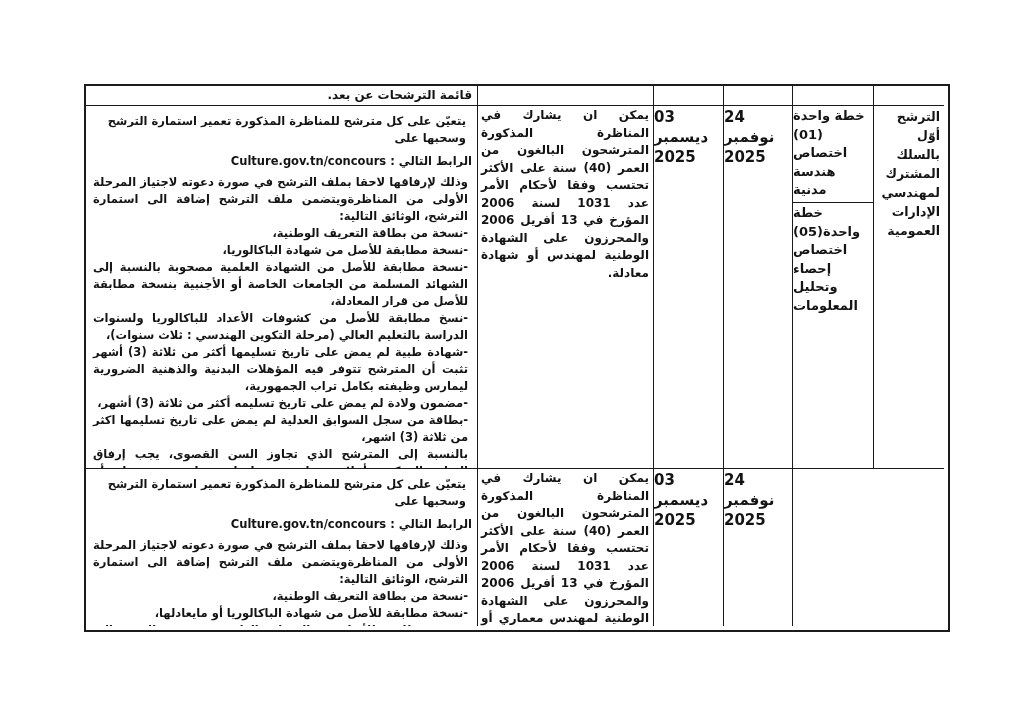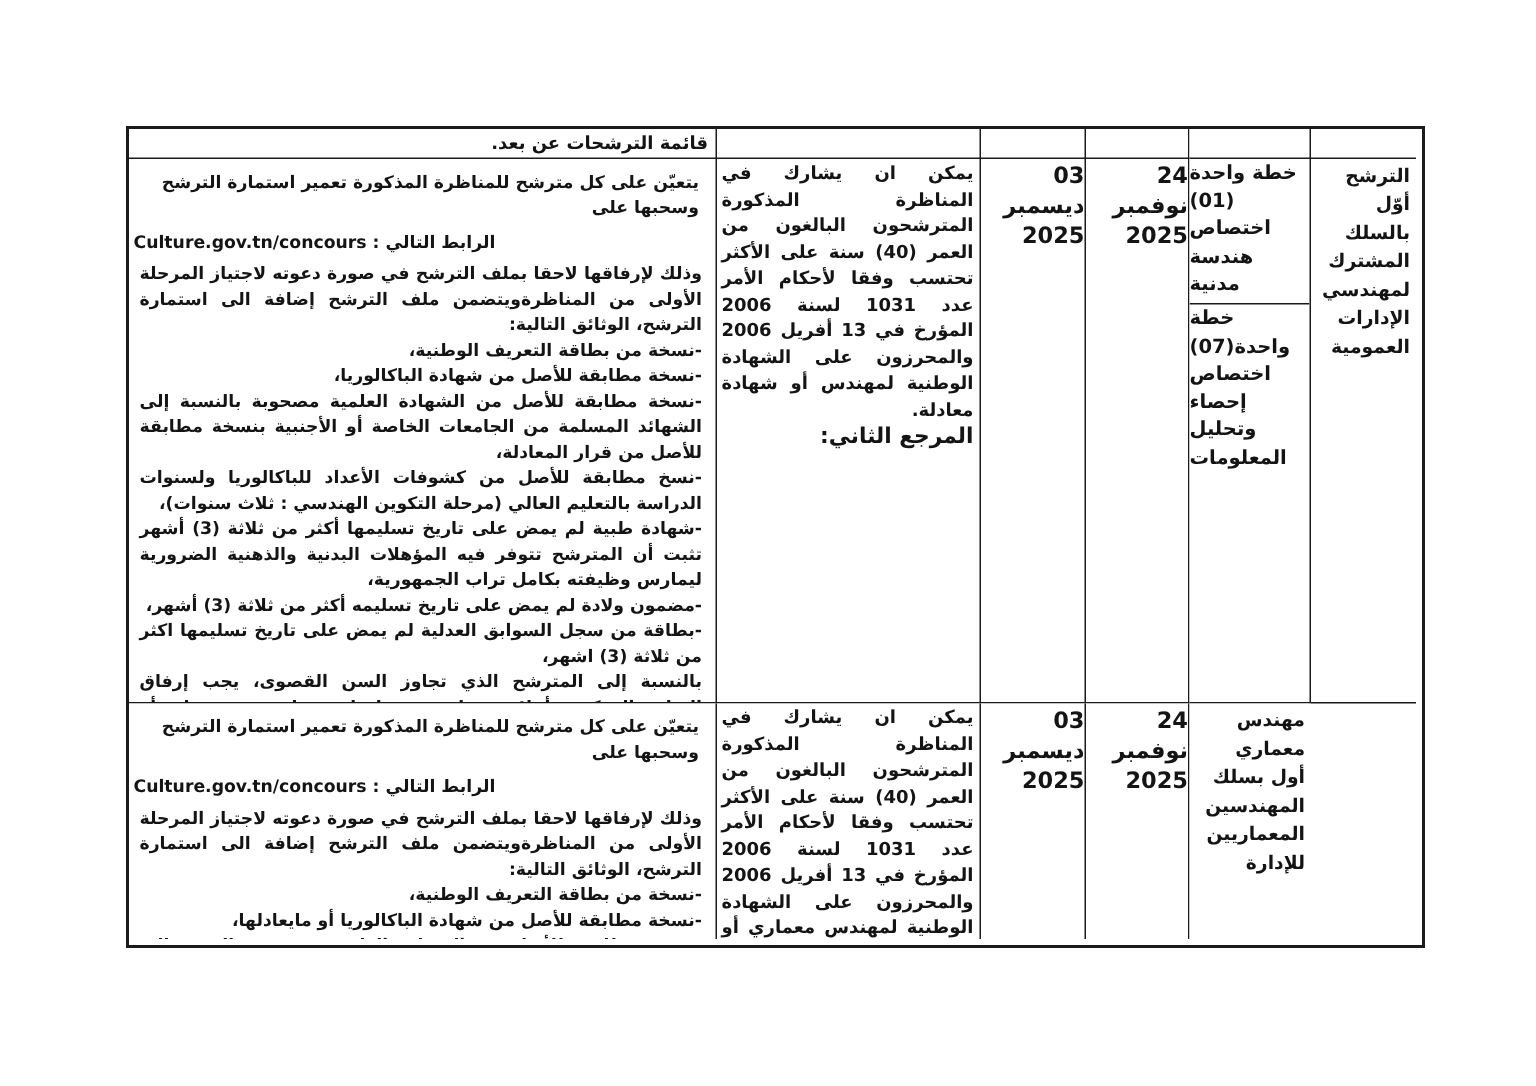--- a/index.html
+++ b/index.html
@@ -18,27 +18,27 @@
   }
   .c{
     border-right:1px solid #1b1b1b;border-bottom:1px solid #1b1b1b;
     box-sizing:border-box;overflow:hidden;direction:rtl;background:#fff;
   }
   .lastcol{border-right:none;}
   .lastrow{border-bottom:none;}
   .topcell{font-size:12px;line-height:18px;text-align:right;padding:0 5px;}
   .docs{font-size:11.5px;line-height:17px;padding:1px 5px 0 3px;}
   .docs .intro{margin:6px;text-align:right;}
-  .docs .linkline{margin:0;text-align:left;}
+  .docs .linkline{margin:0;text-align:right;}
   .docs .dbody{margin:4px;white-space:pre-line;text-align:justify;}
   .cond{font-size:12px;line-height:17.5px;padding:1px 4px 0 3px;}
   .cond .cbody{margin:0;text-align:justify;white-space:pre-line;}
   .cond .refhead{margin:0;font-size:14.5px;line-height:19px;text-align:right;}
   .cond .refbody{margin:0;text-align:justify;}
-  .date{font-size:15px;line-height:20px;text-align:right;padding-top:1px;white-space:pre-line;}
+  .date{font-size:15px;line-height:20px;text-align:left;padding-top:1px;white-space:pre-line;}
   .pos{display:flex;flex-direction:column;padding:0;}
   .sub{text-align:left;font-size:13px;line-height:18.5px;white-space:pre-line;padding-top:1px;}
   .sub1{height:97px;border-bottom:1px solid #1b1b1b;box-sizing:border-box;}
   .sub2{flex:1;}
   .possingle{text-align:center;font-size:12.5px;line-height:19px;white-space:pre-line;padding-top:1px;}
   .job{font-size:12.5px;line-height:19px;text-align:right;padding:1px 4px 0 2px;white-space:pre-line;}
 </style>
 </head>
 <body>
 
@@ -62,36 +62,35 @@
 -نسخة مطابقة للأصل من شهادة الباكالوريا،
 -نسخة مطابقة للأصل من الشهادة العلمية مصحوبة بالنسبة إلى الشهائد المسلمة من الجامعات الخاصة أو الأجنبية بنسخة مطابقة للأصل من قرار المعادلة،
 -نسخ مطابقة للأصل من كشوفات الأعداد للباكالوريا ولسنوات الدراسة بالتعليم العالي (مرحلة التكوين الهندسي : ثلاث سنوات)،
 -شهادة طبية لم يمض على تاريخ تسليمها أكثر من ثلاثة (3) أشهر تثبت أن المترشح تتوفر فيه المؤهلات البدنية والذهنية الضرورية ليمارس وظيفته بكامل تراب الجمهورية،
 -مضمون ولادة لم يمض على تاريخ تسليمه أكثر من ثلاثة (3) أشهر،
 -بطاقة من سجل السوابق العدلية لم يمض على تاريخ تسليمها اكثر من ثلاثة (3) اشهر،
 بالنسبة إلى المترشح الذي تجاوز السن القصوى، يجب إرفاق الوثائق المذكورة أعلاه بشهادة تثبت إنجاز خدمات مدنية فعلية أو الترسيم بمكاتب التشغيل بصفة طالب شغل لم يمض على تاريخ تسليمها أكثر من ثلاثة (3) أشهر في تاريخ ختم قائمة الترشحات عن بعد.</p>
     </div>
     <div class="c cond">
       <p class="cbody">يمكن ان يشارك في المناظرة المذكورة المترشحون البالغون من العمر (40) سنة على الأكثر تحتسب وفقا لأحكام الأمر عدد 1031 لسنة 2006 المؤرخ في 13 أفريل 2006 والمحرزون على الشهادة الوطنية لمهندس أو شهادة معادلة.</p>
-      <p class="refhead">المرجع الثاني:</p>
     </div>
     <div class="c date">03
 ديسمبر
 2025</div>
     <div class="c date">24
 نوفمبر
 2025</div>
     <div class="c pos">
       <div class="sub sub1">خطة واحدة
 (01)
 اختصاص
 هندسة
 مدنية</div>
       <div class="sub sub2">خطة
-واحدة(07)
+واحدة(05)
 اختصاص
 إحصاء
 وتحليل
 المعلومات</div>
     </div>
     <div class="c job lastcol">الترشح أوّل
 بالسلك
 المشترك
 لمهندسي
 الإدارات
@@ -109,21 +108,15 @@
       <p class="cbody">يمكن ان يشارك في المناظرة المذكورة المترشحون البالغون من العمر (40) سنة على الأكثر تحتسب وفقا لأحكام الأمر عدد 1031 لسنة 2006 المؤرخ في 13 أفريل 2006 والمحرزون على الشهادة الوطنية لمهندس معماري أو شهادة معادلة.</p>
 
       <p class="refbody"></p>
     </div>
     <div class="c date lastrow">03
 ديسمبر
 2025</div>
     <div class="c date lastrow">24
 نوفمبر
 2025</div>
-    <div class="c job lastcol lastrow">مهندس
-معماري
-أول بسلك
-المهندسين
-المعماريين
-للإدارة</div>
 
   </div>
 </div>
 
 </body></html>

